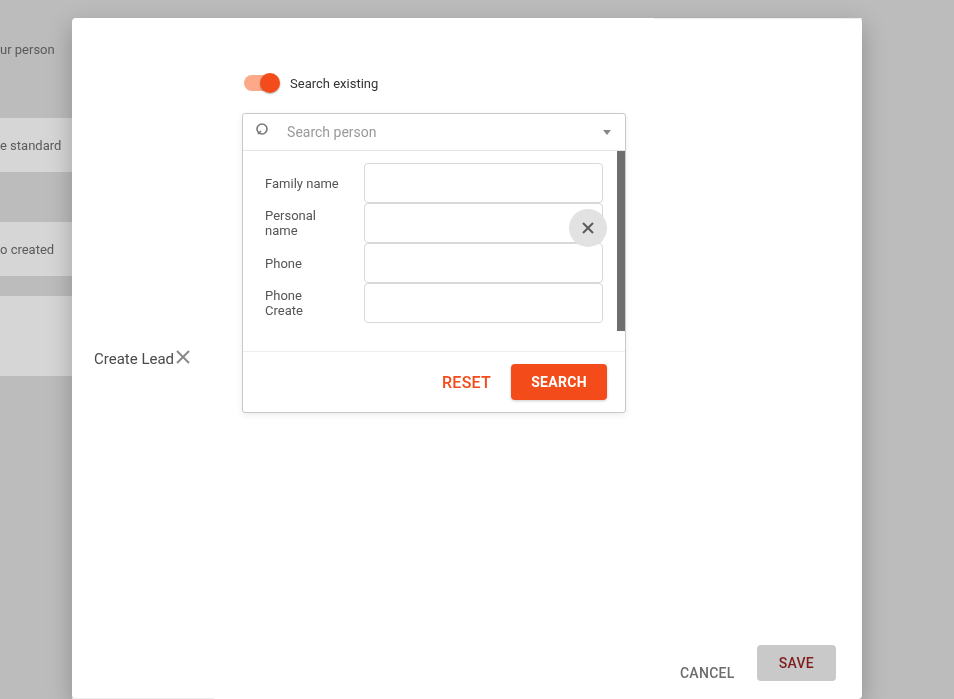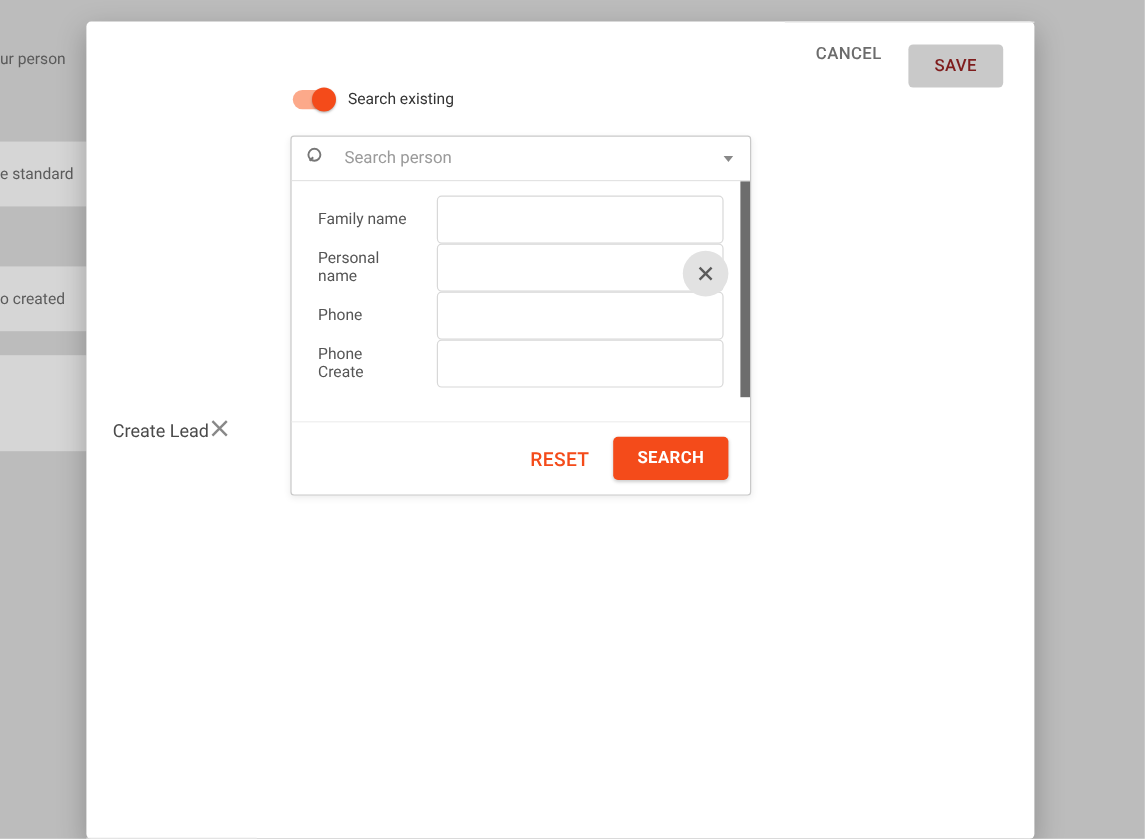--- a/index.html
+++ b/index.html
@@ -210,21 +210,21 @@
       padding: 10px 20px;
       cursor: pointer;
       letter-spacing: 0.3px;
       box-shadow: 0 1px 3px rgba(0,0,0,0.2);
     }
     .modal-footer {
       border-top: 1px solid #ececec;
       padding: 18px 26px;
       display: flex;
       justify-content: flex-end;
-      align-items: flex-start;
+      align-items: flex-end;
       gap: 22px;
     }
     .btn-cancel {
       background: none;
       border: none;
       color: #6c6c6c;
       font-size: 14px;
       font-weight: 500;
       cursor: pointer;
       letter-spacing: 0.3px;

